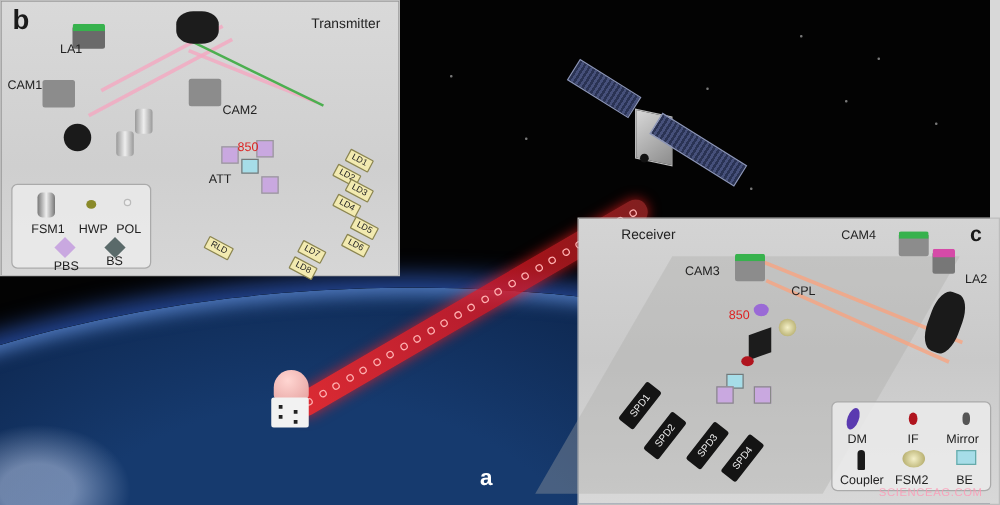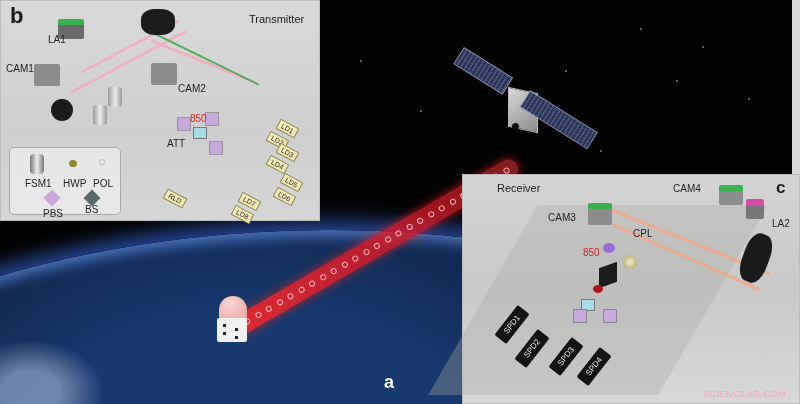--- a/index.html
+++ b/index.html
@@ -218,15 +218,29 @@
   <div class="lbl" style="left:210px;top:8px;">CAM4</div>
   <div class="lbl" style="left:309px;top:43px;">LA2</div>
   <div class="lbl" style="left:170px;top:53px;">CPL</div>
   <div class="lbl red" style="left:120px;top:72px;">850</div>
 
   <div class="spd" style="left:30px;top:142px;">SPD1</div>
   <div class="spd" style="left:50px;top:166px;">SPD2</div>
   <div class="spd" style="left:84px;top:174px;">SPD3</div>
   <div class="spd" style="left:112px;top:184px;">SPD4</div>
 
+  <div class="legend-box" style="left:202px;top:146px;width:128px;height:72px;">
+    <div class="comp" style="left:12px;top:4px;width:9px;height:18px;background:#5a3ab0;border-radius:50%;transform:rotate(20deg);"></div>
+    <div class="comp" style="left:61px;top:8px;width:7px;height:10px;background:#b0141e;border-radius:50%;"></div>
+    <div class="comp" style="left:104px;top:8px;width:6px;height:10px;background:#555;border-radius:40%;"></div>
+    <div class="lbl" style="left:12px;top:24px;">DM</div>
+    <div class="lbl" style="left:60px;top:24px;">IF</div>
+    <div class="lbl" style="left:91px;top:24px;">Mirror</div>
+    <div class="comp" style="left:20px;top:38px;width:6px;height:16px;background:#1a1a1a;border-radius:3px 3px 1px 1px;"></div>
+    <div class="comp" style="left:56px;top:38px;width:18px;height:14px;background:radial-gradient(circle,#f4f0c8,#a79e58);border-radius:50%;"></div>
+    <div class="comp" style="left:99px;top:38px;width:16px;height:12px;background:#a6dde8;border:1px solid #6aa;"></div>
+    <div class="lbl" style="left:6px;top:57px;">Coupler</div>
+    <div class="lbl" style="left:50px;top:57px;">FSM2</div>
+    <div class="lbl" style="left:99px;top:57px;">BE</div>
+  </div>
 </div>
 
 <div class="watermark">SCIENCEAG.COM</div>
 
 </body></html>

